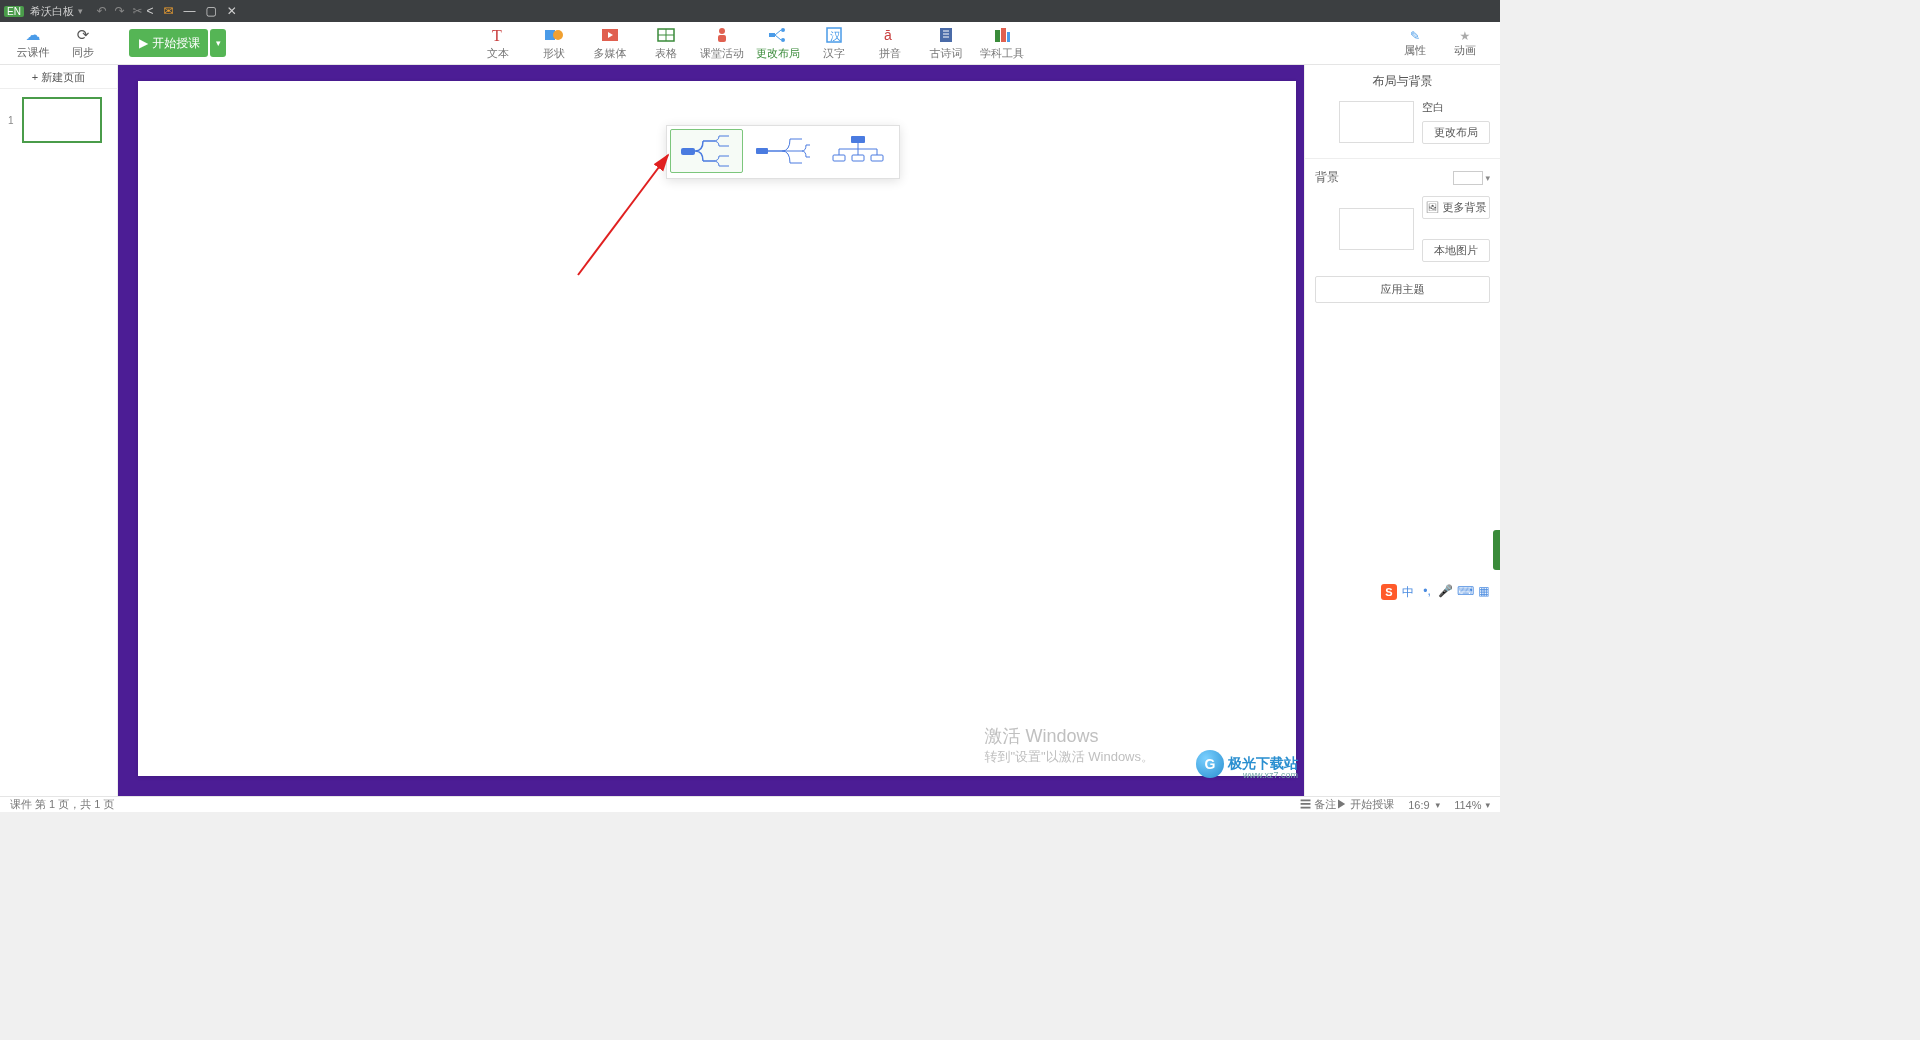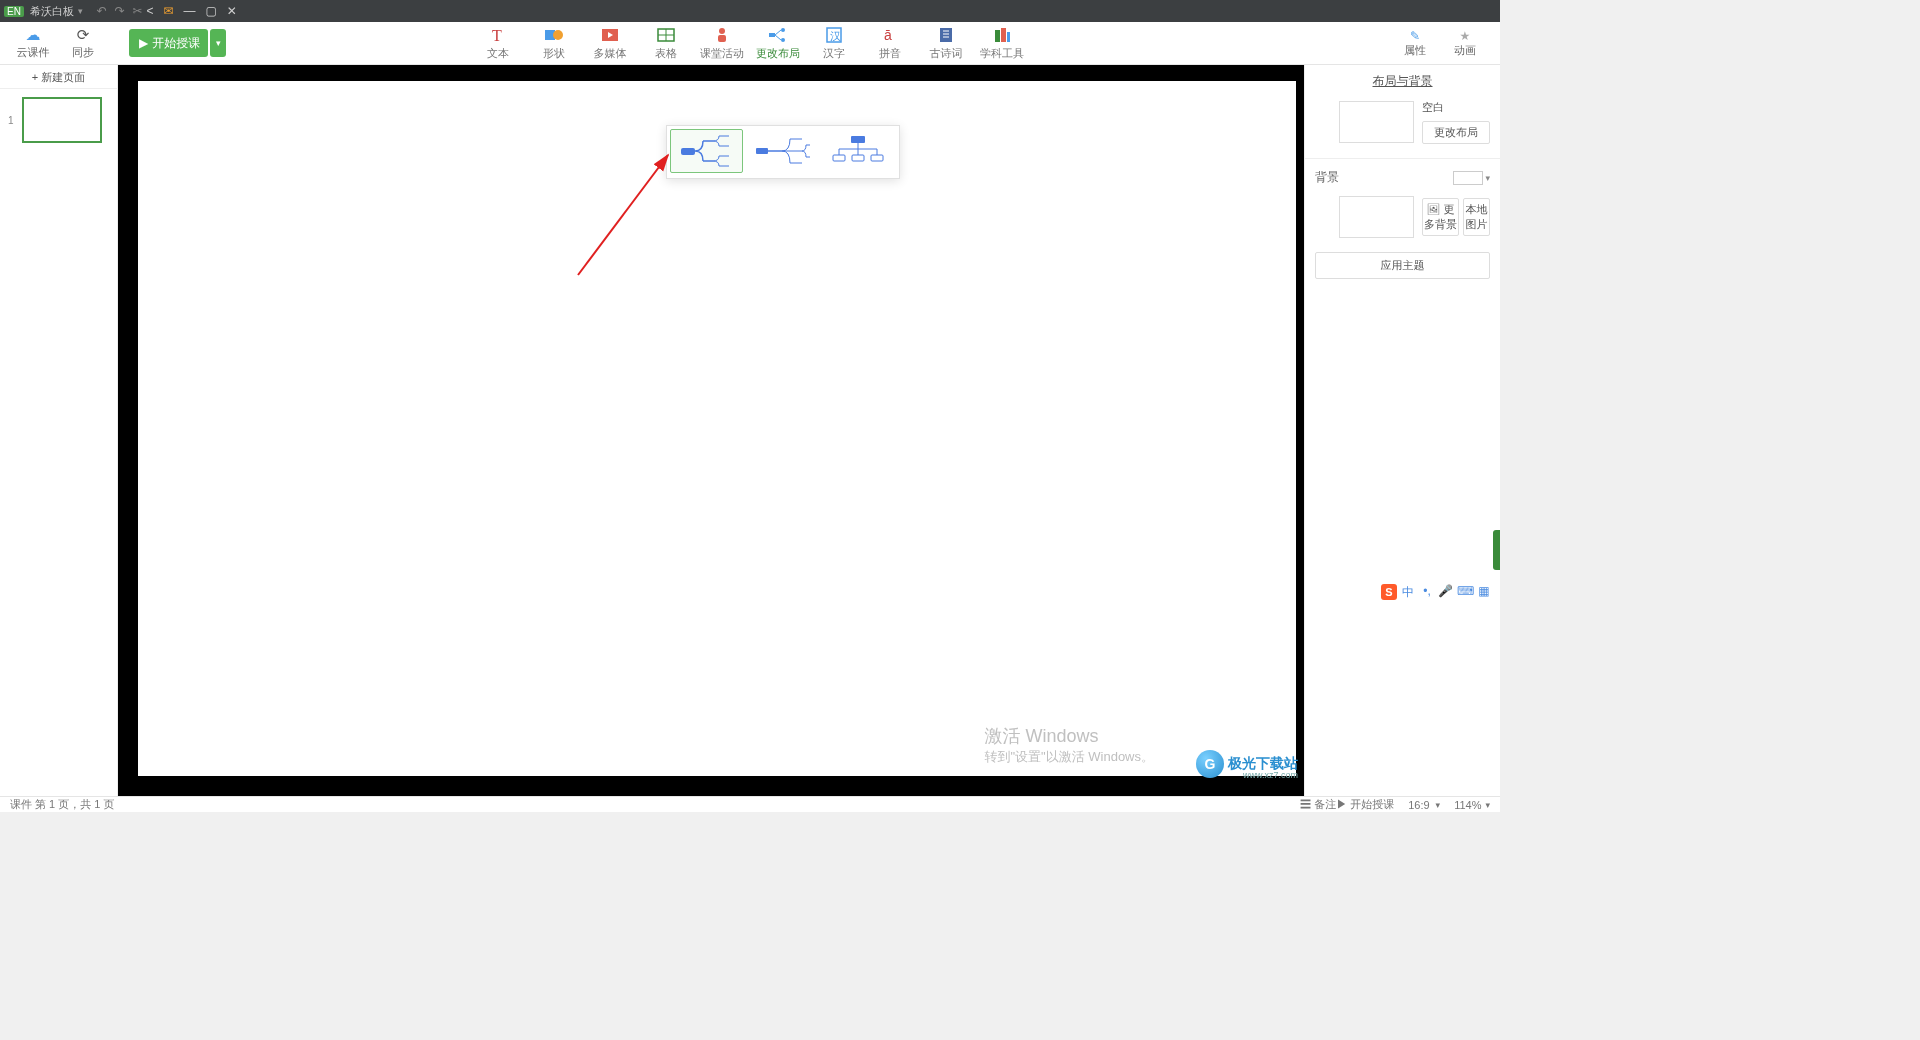--- a/index.html
+++ b/index.html
@@ -37,31 +37,31 @@
 .rtool .lb { font-size: 11px; color: #666; }
 
 .main { display: flex; height: 731px; }
 .sidebar { width: 118px; background: #fff; border-right: 1px solid #eee; display: flex; flex-direction: column; }
 .new-page { height: 24px; border-bottom: 1px solid #eee; text-align: center; line-height: 24px; font-size: 11px; color: #555; }
 .thumbs { padding: 8px 8px; }
 .thumb-row { display: flex; align-items: center; }
 .thumb-num { width: 10px; font-size: 10px; color: #888; }
 .thumb { width: 80px; height: 46px; background: #fff; border: 2px solid #4a9c4a; margin-left: 4px; }
 
-.canvas-area { flex: 1; position: relative; background: #000000; }
+.canvas-area { flex: 1; position: relative; background: #4c1d95; }
 .canvas { position: absolute; left: 20px; top: 16px; right: 8px; bottom: 20px; background: #fff; box-shadow: 0 1px 4px rgba(0,0,0,.15); }
 
 .popup { position: absolute; left: 548px; top: 60px; width: 234px; height: 54px; background: #fff; border: 1px solid #e0e0e0; box-shadow: 0 2px 10px rgba(0,0,0,.12); display: flex; padding: 3px; gap: 2px; z-index: 10; }
 .popup .opt { width: 73px; height: 44px; display: flex; align-items: center; justify-content: center; border: 1px solid transparent; border-radius: 2px; }
 .popup .opt.selected { border-color: #7cc67c; background: #f6fbf6; }
 
 .arrow { position: absolute; left: 450px; top: 70px; z-index: 11; pointer-events: none; }
 
 .right-panel { width: 196px; background: #fff; border-left: 1px solid #eee; }
-.rp-title { text-align: center; padding: 8px 0; font-size: 12px; color: #555; text-decoration: underline; }
+.rp-title { text-align: center; padding: 8px 0; font-size: 12px; color: #555; }
 .rp-row { padding: 2px 10px; display: flex; align-items: center; gap: 8px; margin-left: 24px; }
 .rp-thumb { width: 75px; height: 42px; background: #fff; border: 1px solid #ddd; }
 .rp-btn { border: 1px solid #ddd; background: #fff; font-size: 11px; color: #555; padding: 3px 0; text-align: center; border-radius: 2px; }
 .rp-section { border-top: 1px solid #eee; margin-top: 12px; padding-top: 10px; }
 .rp-section-title { padding: 0 10px 8px; font-size: 12px; color: #666; display:flex; justify-content:space-between; }
 .color-swatch { width: 30px; height: 14px; border: 1px solid #ccc; background:#fff;}
 .rp-full-btn { margin: 0 10px; display: block; border: 1px solid #ddd; padding: 5px 0; text-align:center; font-size: 11px; color:#555; border-radius:2px;}
 
 .statusbar { height: 16px; background: #fff; border-top: 1px solid #e5e5e5; display: flex; align-items: center; padding: 0 10px; font-size: 11px; color: #777; position: absolute; bottom: 0; left:0; right:0;}
 .statusbar .sp { flex: 1; }
@@ -314,21 +314,21 @@
     <div class="rp-section">
       <div class="rp-section-title">
         <span>背景</span>
         <span style="display:flex;align-items:center;gap:2px">
           <span class="color-swatch"></span>
           <span style="font-size:9px;color:#888">▾</span>
         </span>
       </div>
       <div class="rp-row">
         <div class="rp-thumb"></div>
-        <div style="flex:1;display:flex;flex-direction:row;gap:4px">
+        <div style="flex:1;display:flex;flex-direction:column;gap:20px">
           <div class="rp-btn"><span>🖼</span> <span>更多背景</span></div>
           <div class="rp-btn">本地图片</div>
         </div>
       </div>
       <div style="height:12px"></div>
       <div class="rp-full-btn">应用主题</div>
     </div>
   </div>
 </div>
 

